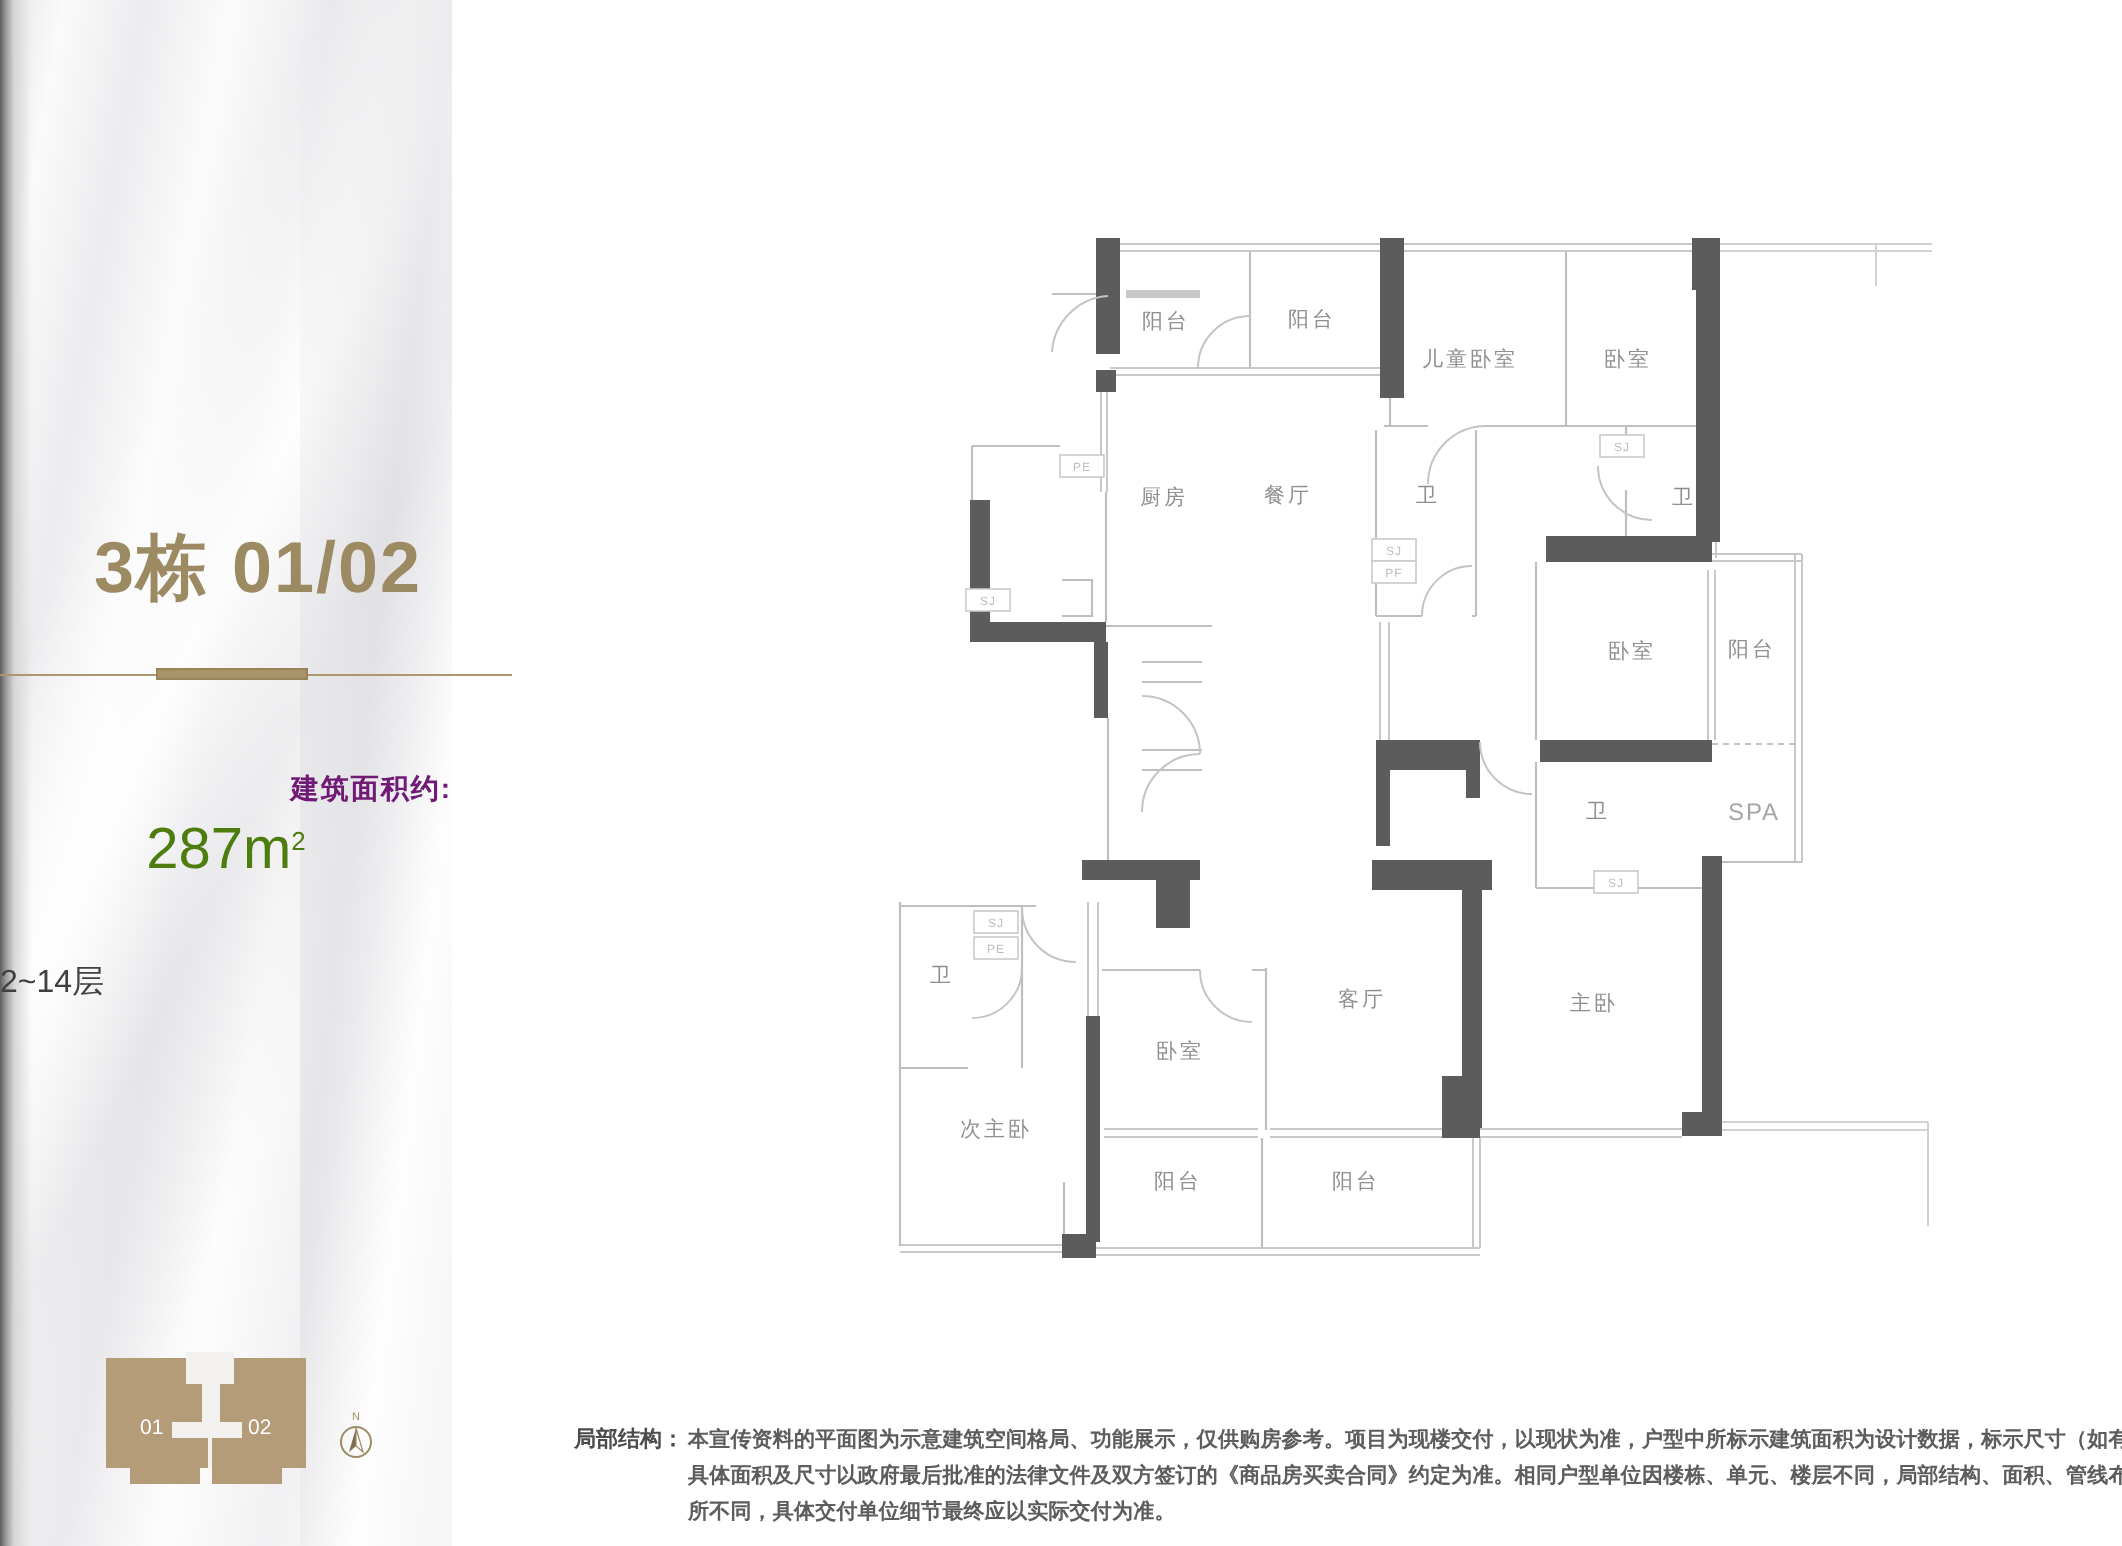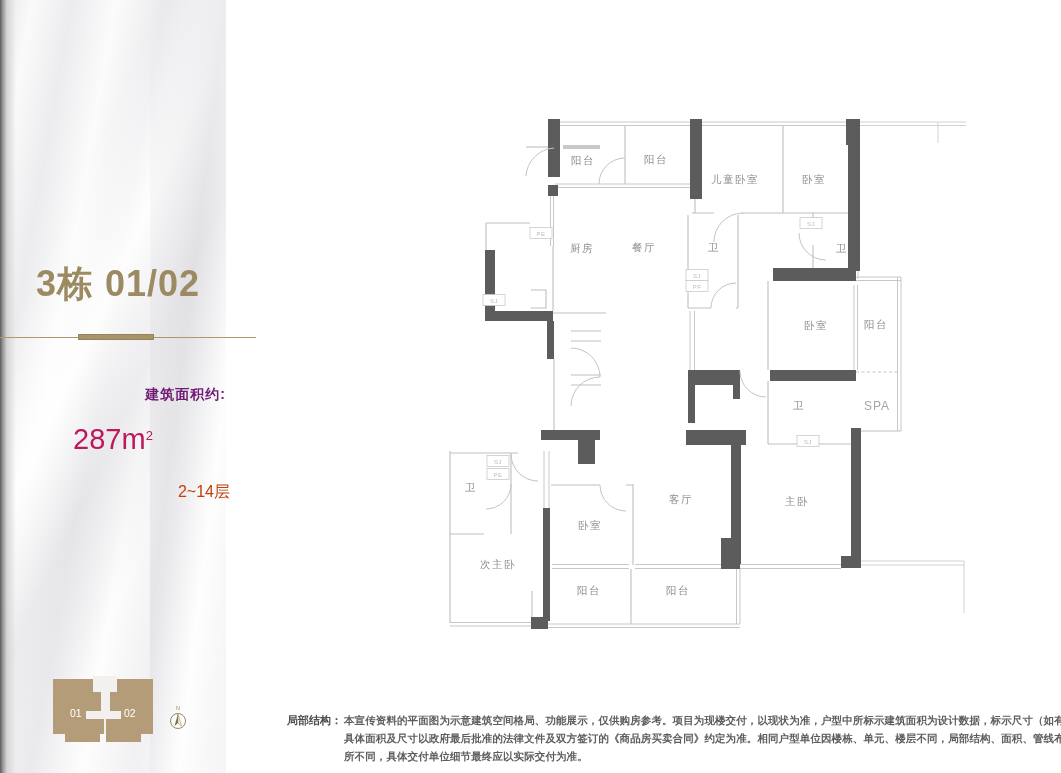--- a/index.html
+++ b/index.html
@@ -26,36 +26,36 @@
     content:"";position:absolute;inset:0;
     background:linear-gradient(90deg,#5d5d5d 0,#9b9b9b 3px,#d6d6d6 7px,rgba(255,255,255,0) 16px);
   }
   .silk-fold{
     position:absolute;left:150px;top:0;width:76px;height:773px;
     background:linear-gradient(97deg,rgba(255,255,255,0) 0%,rgba(206,206,212,.38) 45%,rgba(255,255,255,.85) 72%,rgba(224,224,228,.3) 100%);
   }
   
   .unit-title{
     position:absolute;left:0;top:260px;width:236px;text-align:center;
-    font-size:36px;font-weight:600;letter-spacing:1px;color:#9c8a62;
+    font-size:36px;font-weight:600;letter-spacing:1px;color:#9c8a62;padding-left:11px;
   }
   .divider{position:absolute;left:0;top:337px;width:256px;height:1px;background:#ab9770;}
   .divider-thick{position:absolute;left:78px;top:334px;width:76px;height:6px;background:#a8946b;border:1px solid #998458;box-sizing:border-box;}
   .area-label{
     position:absolute;left:0;top:386px;width:226px;text-align:right;
     font-size:14px;font-weight:700;letter-spacing:1px;color:#701a75;
   }
   .area-value{
     position:absolute;left:0;top:409px;width:226px;text-align:center;
-    font-size:29px;font-weight:400;color:#be185d;margin-top:14px;
+    font-size:29px;font-weight:400;color:#4d7c0f;
   }
   .area-value sup{font-size:13px;vertical-align:9px;}
   .floors{
-    position:absolute;left:0;top:479px;width:230px;text-align:right;
-    font-size:16px;line-height:26px;color:#c2410c;
+    position:absolute;left:0;top:479px;width:230px;text-align:left;
+    font-size:16px;line-height:26px;color:#404040;
   }
   
   .diagram-wrap{position:absolute;left:38px;top:672px;width:200px;height:80px;}
   .diagram-wrap text.unit{fill:#ffffff;font-size:10.5px;font-family:"Liberation Sans",sans-serif;}
   .diagram-wrap text.north{fill:#9c8a62;font-size:5.5px;text-anchor:middle;}
   
   .plan-wrap{position:absolute;left:418px;top:113px;width:560px;height:524px;}
   .plan-wrap svg{display:block;}
   .wall-thin{stroke:#bfbfbf;stroke-width:1.1;fill:none;}
   .wall-window{stroke:#c8c8c8;stroke-width:1;fill:none;}

